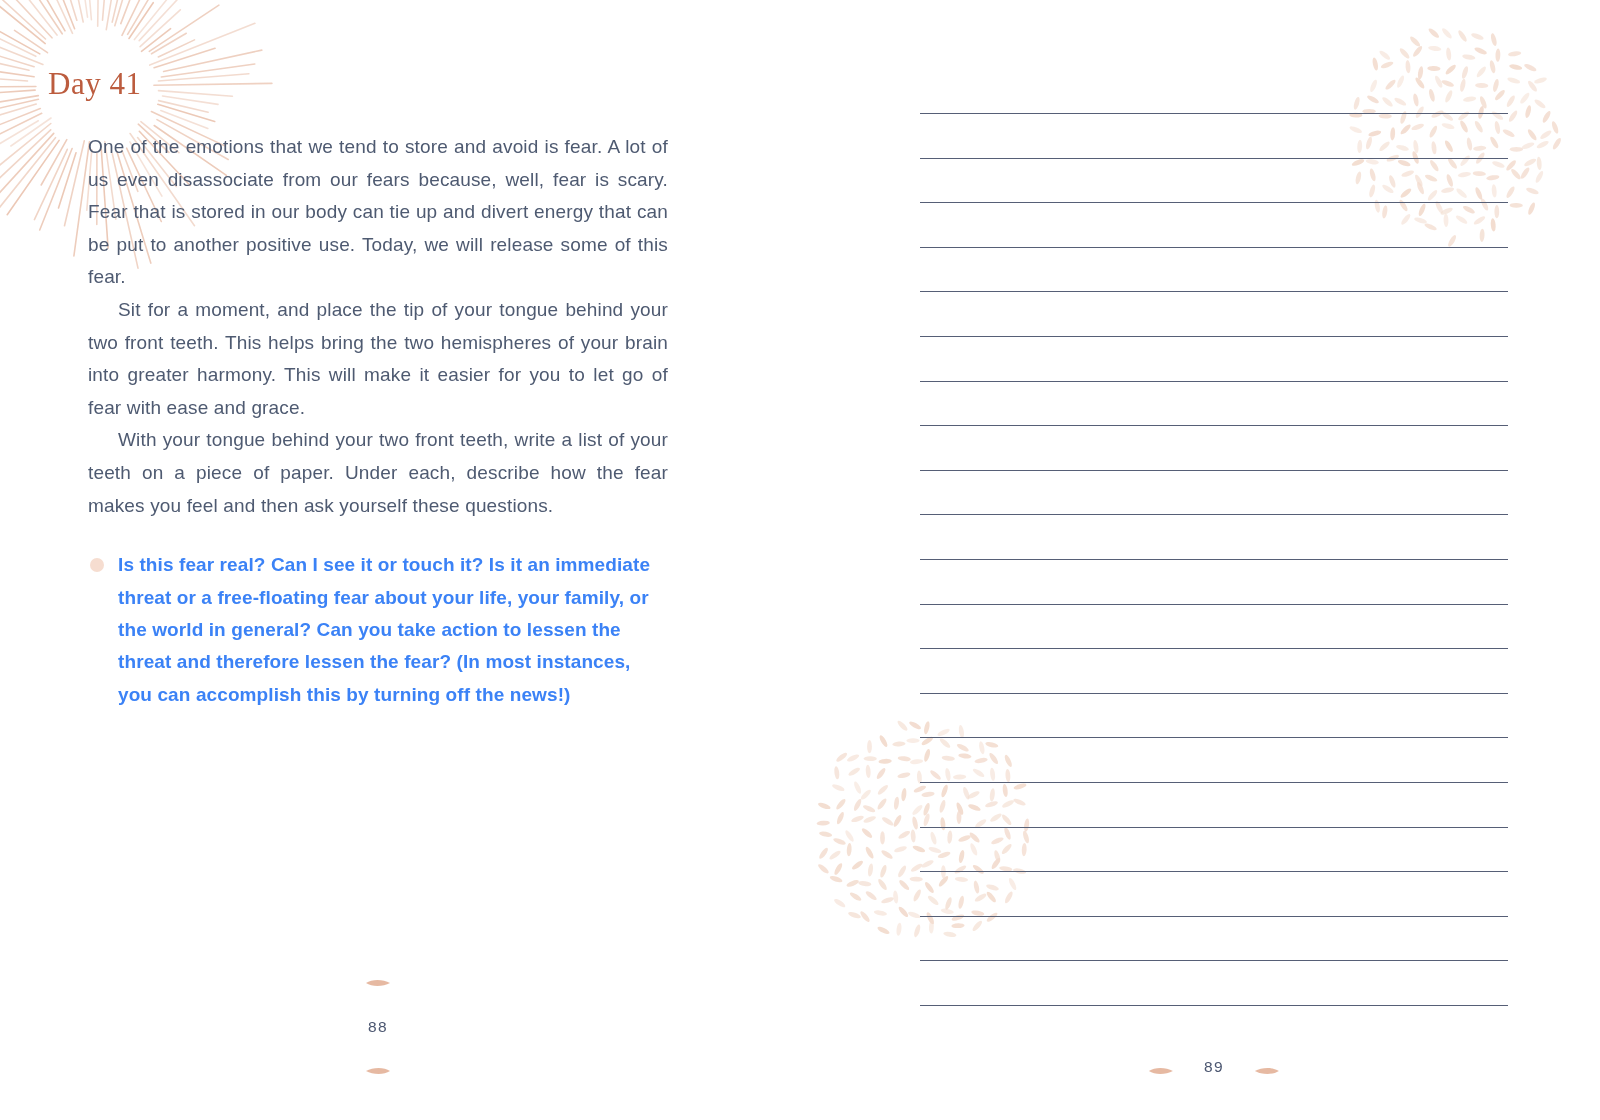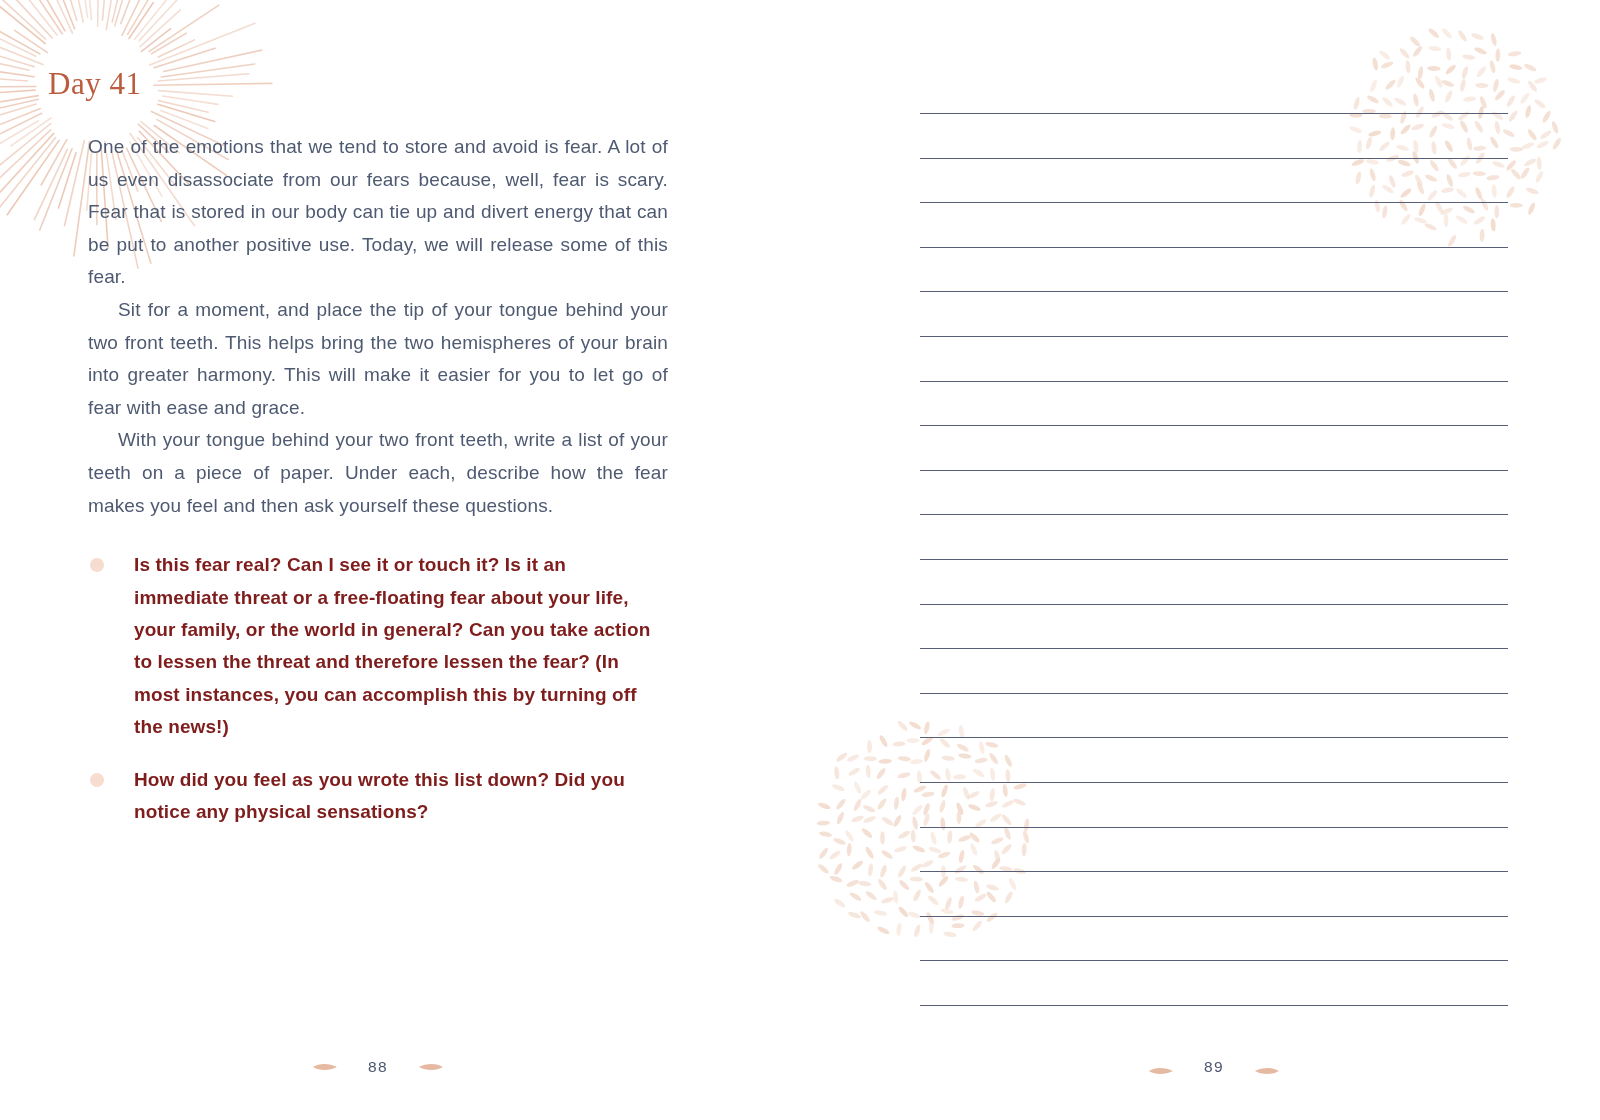--- a/index.html
+++ b/index.html
@@ -19,37 +19,37 @@
   }
   .text-col{
     position:absolute;left:88px;top:131px;width:580px;z-index:2;
     color:#4e5a71;font-size:19px;line-height:32.6px;letter-spacing:0.15px;
   }
   .text-col p{margin:0;text-align:justify;}
   .text-col p.indent{text-indent:30px;}
   .bullets{margin-top:27px;}
   .bullet-item{position:relative;padding-left:30px;margin-bottom:20px;}
   .bullet-item p{
-    margin:16px;text-align:left;font-weight:700;color:#7f1d1d;
+    margin:0;text-align:left;font-weight:700;color:#3b82f6;
     line-height:32.4px;letter-spacing:0.1px;
   }
   .bullet-dot{
     position:absolute;left:2px;top:9px;width:14px;height:14px;
     border-radius:50%;background:#f6ddd0;
   }
   
   #ruled-lines{position:absolute;left:920px;top:113px;width:588px;height:950px;z-index:2;}
   .ruled-line{position:absolute;left:0;width:100%;height:1px;background:#565f76;}
   
   .page-footer{
     position:absolute;bottom:44px;z-index:2;
     display:flex;align-items:center;gap:30px;
     color:#4b5670;font-size:15.5px;letter-spacing:1.5px;
   }
-  .footer-left{left:378px;transform:translateX(-50%);}
+  .footer-left{left:378px;transform:translateX(-50%);flex-direction:column;}
   .footer-right{left:1214px;transform:translateX(-50%);align-items:flex-end;}
   .leaf-icon{display:block;}
 </style>
 </head>
 <body>
 
 <svg id="sunburst-svg" width="290" height="270" viewBox="0 0 290 270">
     <line x1="153.9" y1="85.2" x2="271.9" y2="83.4" stroke="#eac3af" stroke-width="1.6" stroke-linecap="round" opacity="0.76"></line>
     <line x1="158.5" y1="90.6" x2="232.4" y2="96.2" stroke="#eac3af" stroke-width="1.6" stroke-linecap="round" opacity="0.56"></line>
     <line x1="162.5" y1="96.0" x2="218.0" y2="104.4" stroke="#eac3af" stroke-width="1.6" stroke-linecap="round" opacity="0.52"></line>
@@ -458,24 +458,20 @@
 <div class="text-col">
   <p>One of the emotions that we tend to store and avoid is fear. A lot of us even disassociate from our fears because, well, fear is scary. Fear that is stored in our body can tie up and divert energy that can be put to another positive use. Today, we will release some of this fear.</p>
   <p class="indent">Sit for a moment, and place the tip of your tongue behind your two front teeth. This helps bring the two hemispheres of your brain into greater harmony. This will make it easier for you to let go of fear with ease and grace.</p>
   <p class="indent">With your tongue behind your two front teeth, write a list of your teeth on a piece of paper. Under each, describe how the fear makes you feel and then ask yourself these questions.</p>
 
   <div class="bullets">
     <div class="bullet-item">
       <span class="bullet-dot"></span>
       <p>Is this fear real? Can I see it or touch it? Is it an immediate threat or a free-floating fear about your life, your family, or the world in general? Can you take action to lessen the threat and therefore lessen the fear? (In most instances, you can accomplish this by turning off the news!)</p>
     </div>
-    <div class="bullet-item">
-      <span class="bullet-dot"></span>
-      <p>How did you feel as you wrote this list down? Did you notice any physical sensations?</p>
-    </div>
   </div>
 </div>
 
 <div id="ruled-lines">
     <div class="ruled-line" style="top: 0px; background: rgb(86, 95, 118);"></div>
     <div class="ruled-line" style="top: 44.6px; background: rgb(86, 95, 118);"></div>
     <div class="ruled-line" style="top: 89.2px; background: rgb(86, 95, 118);"></div>
     <div class="ruled-line" style="top: 133.8px; background: rgb(86, 95, 118);"></div>
     <div class="ruled-line" style="top: 178.4px; background: rgb(86, 95, 118);"></div>
     <div class="ruled-line" style="top: 223px; background: rgb(86, 95, 118);"></div>

